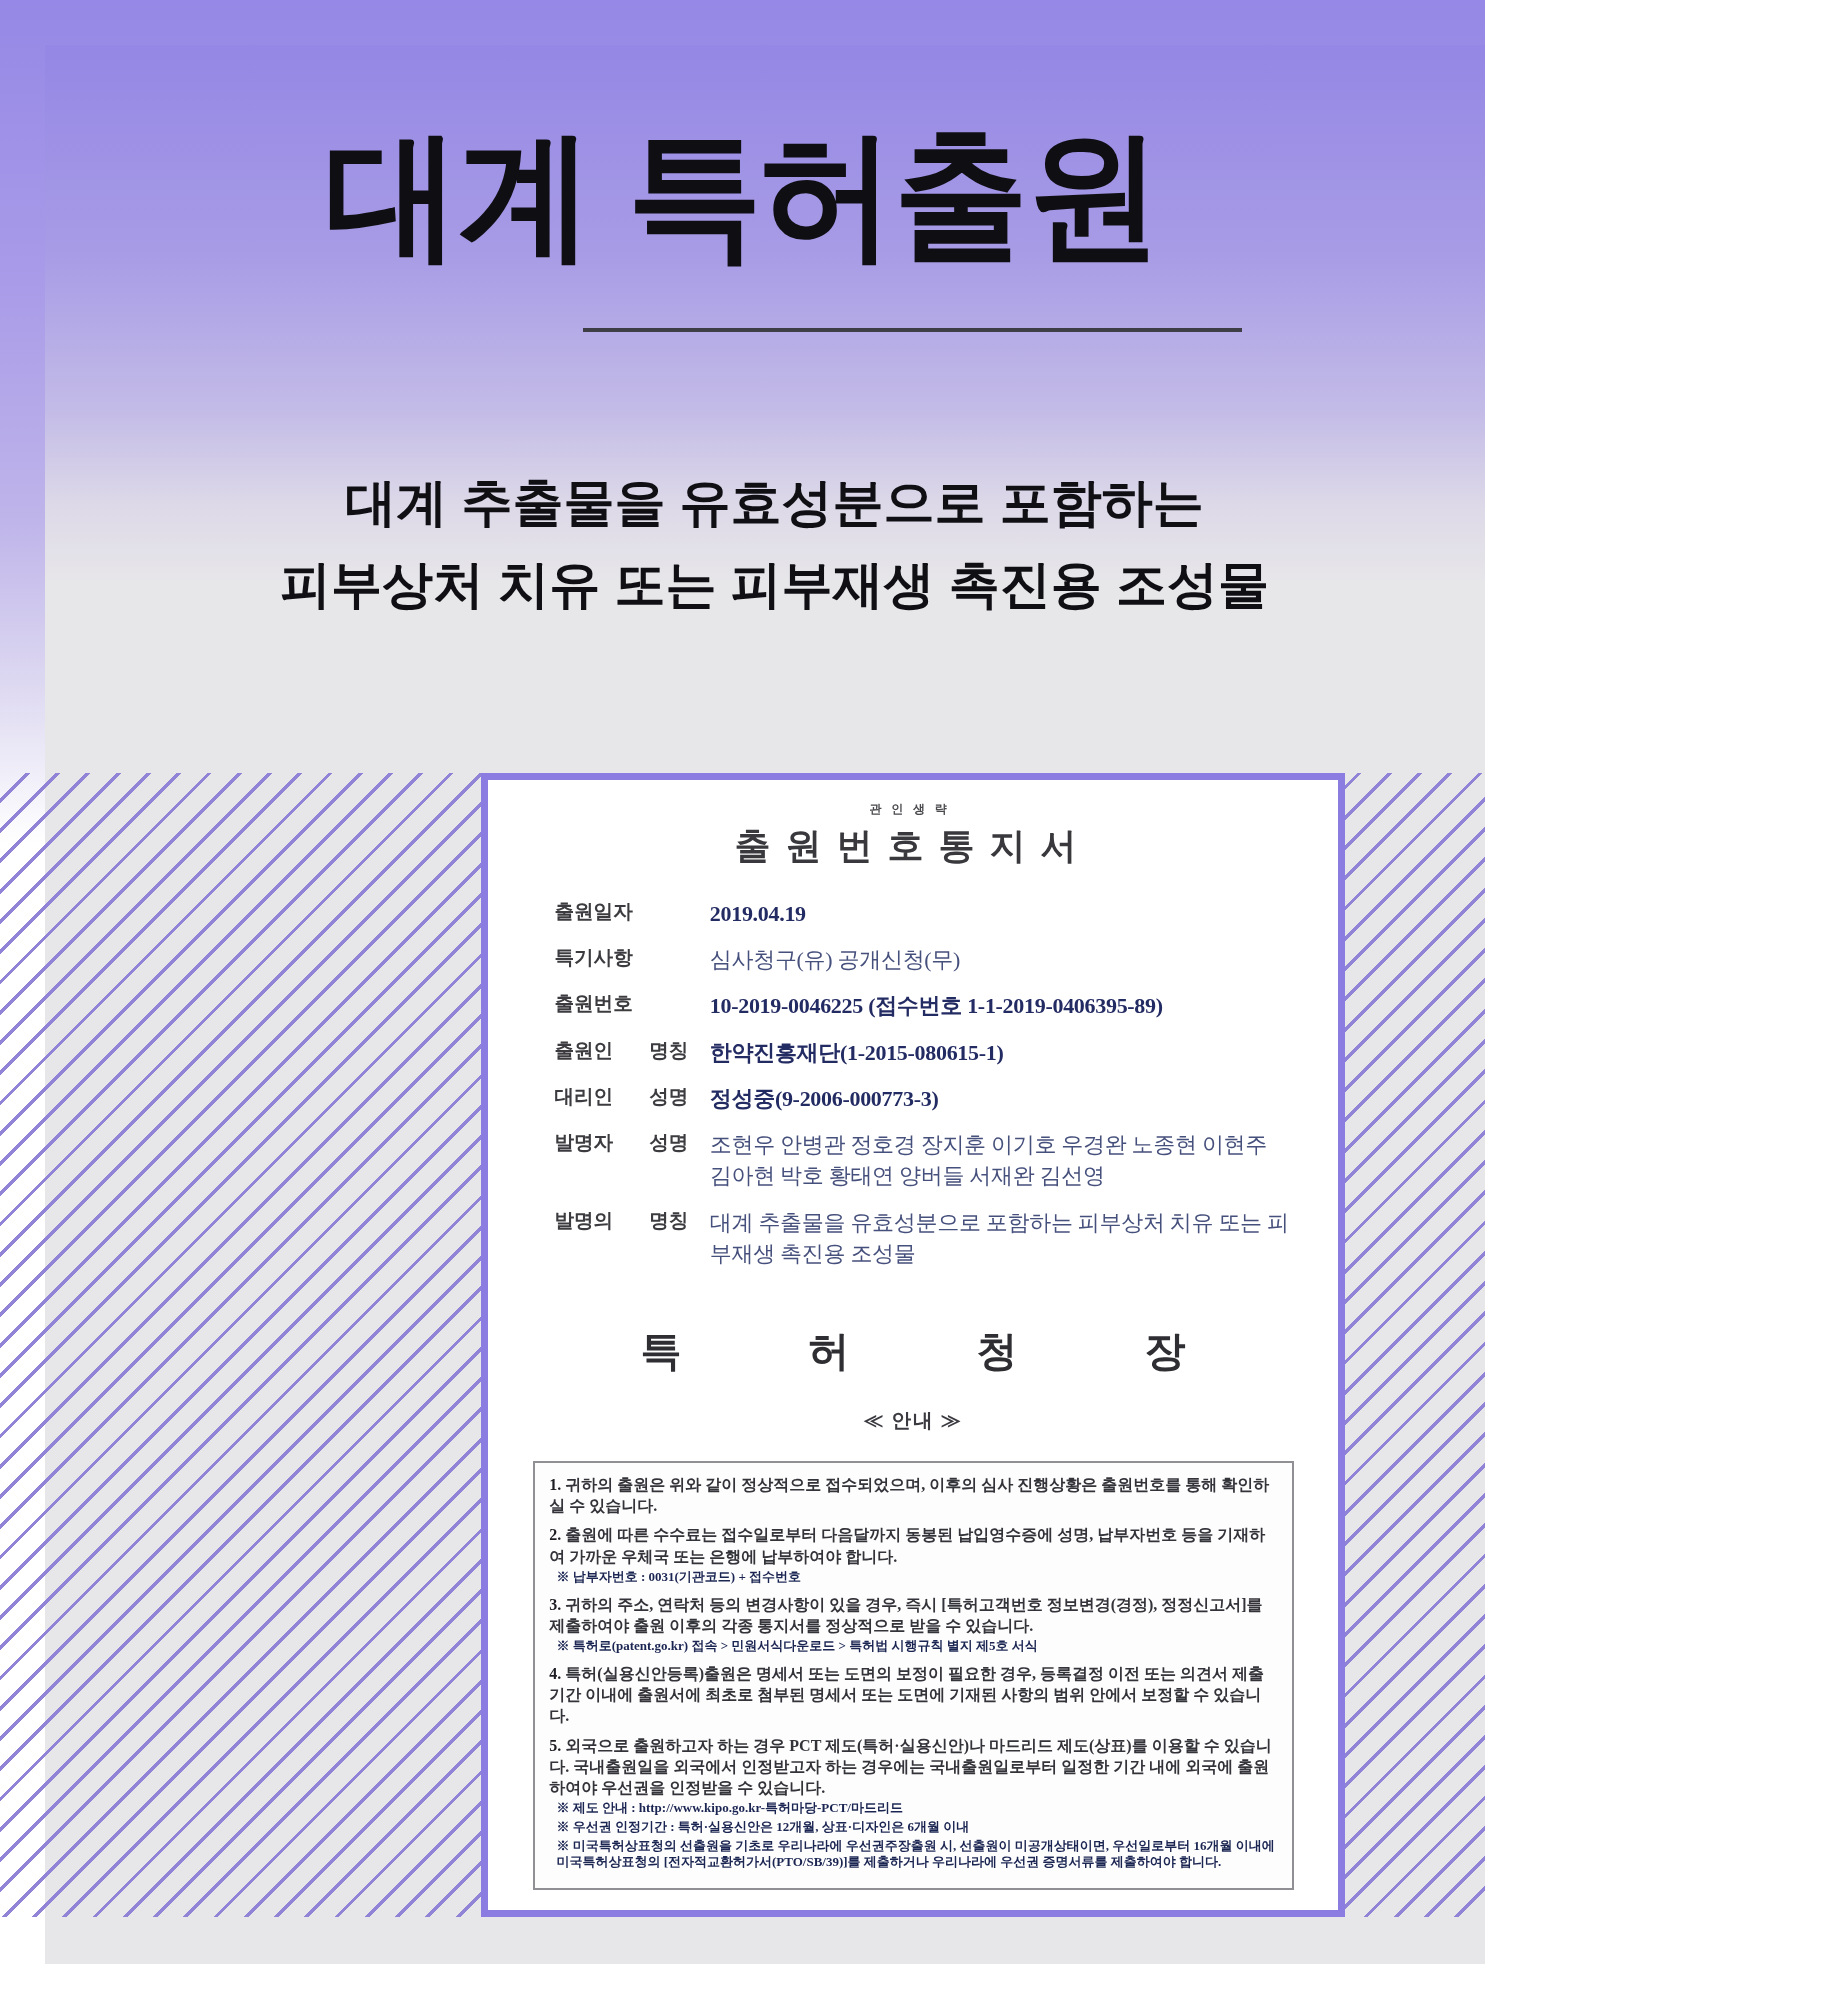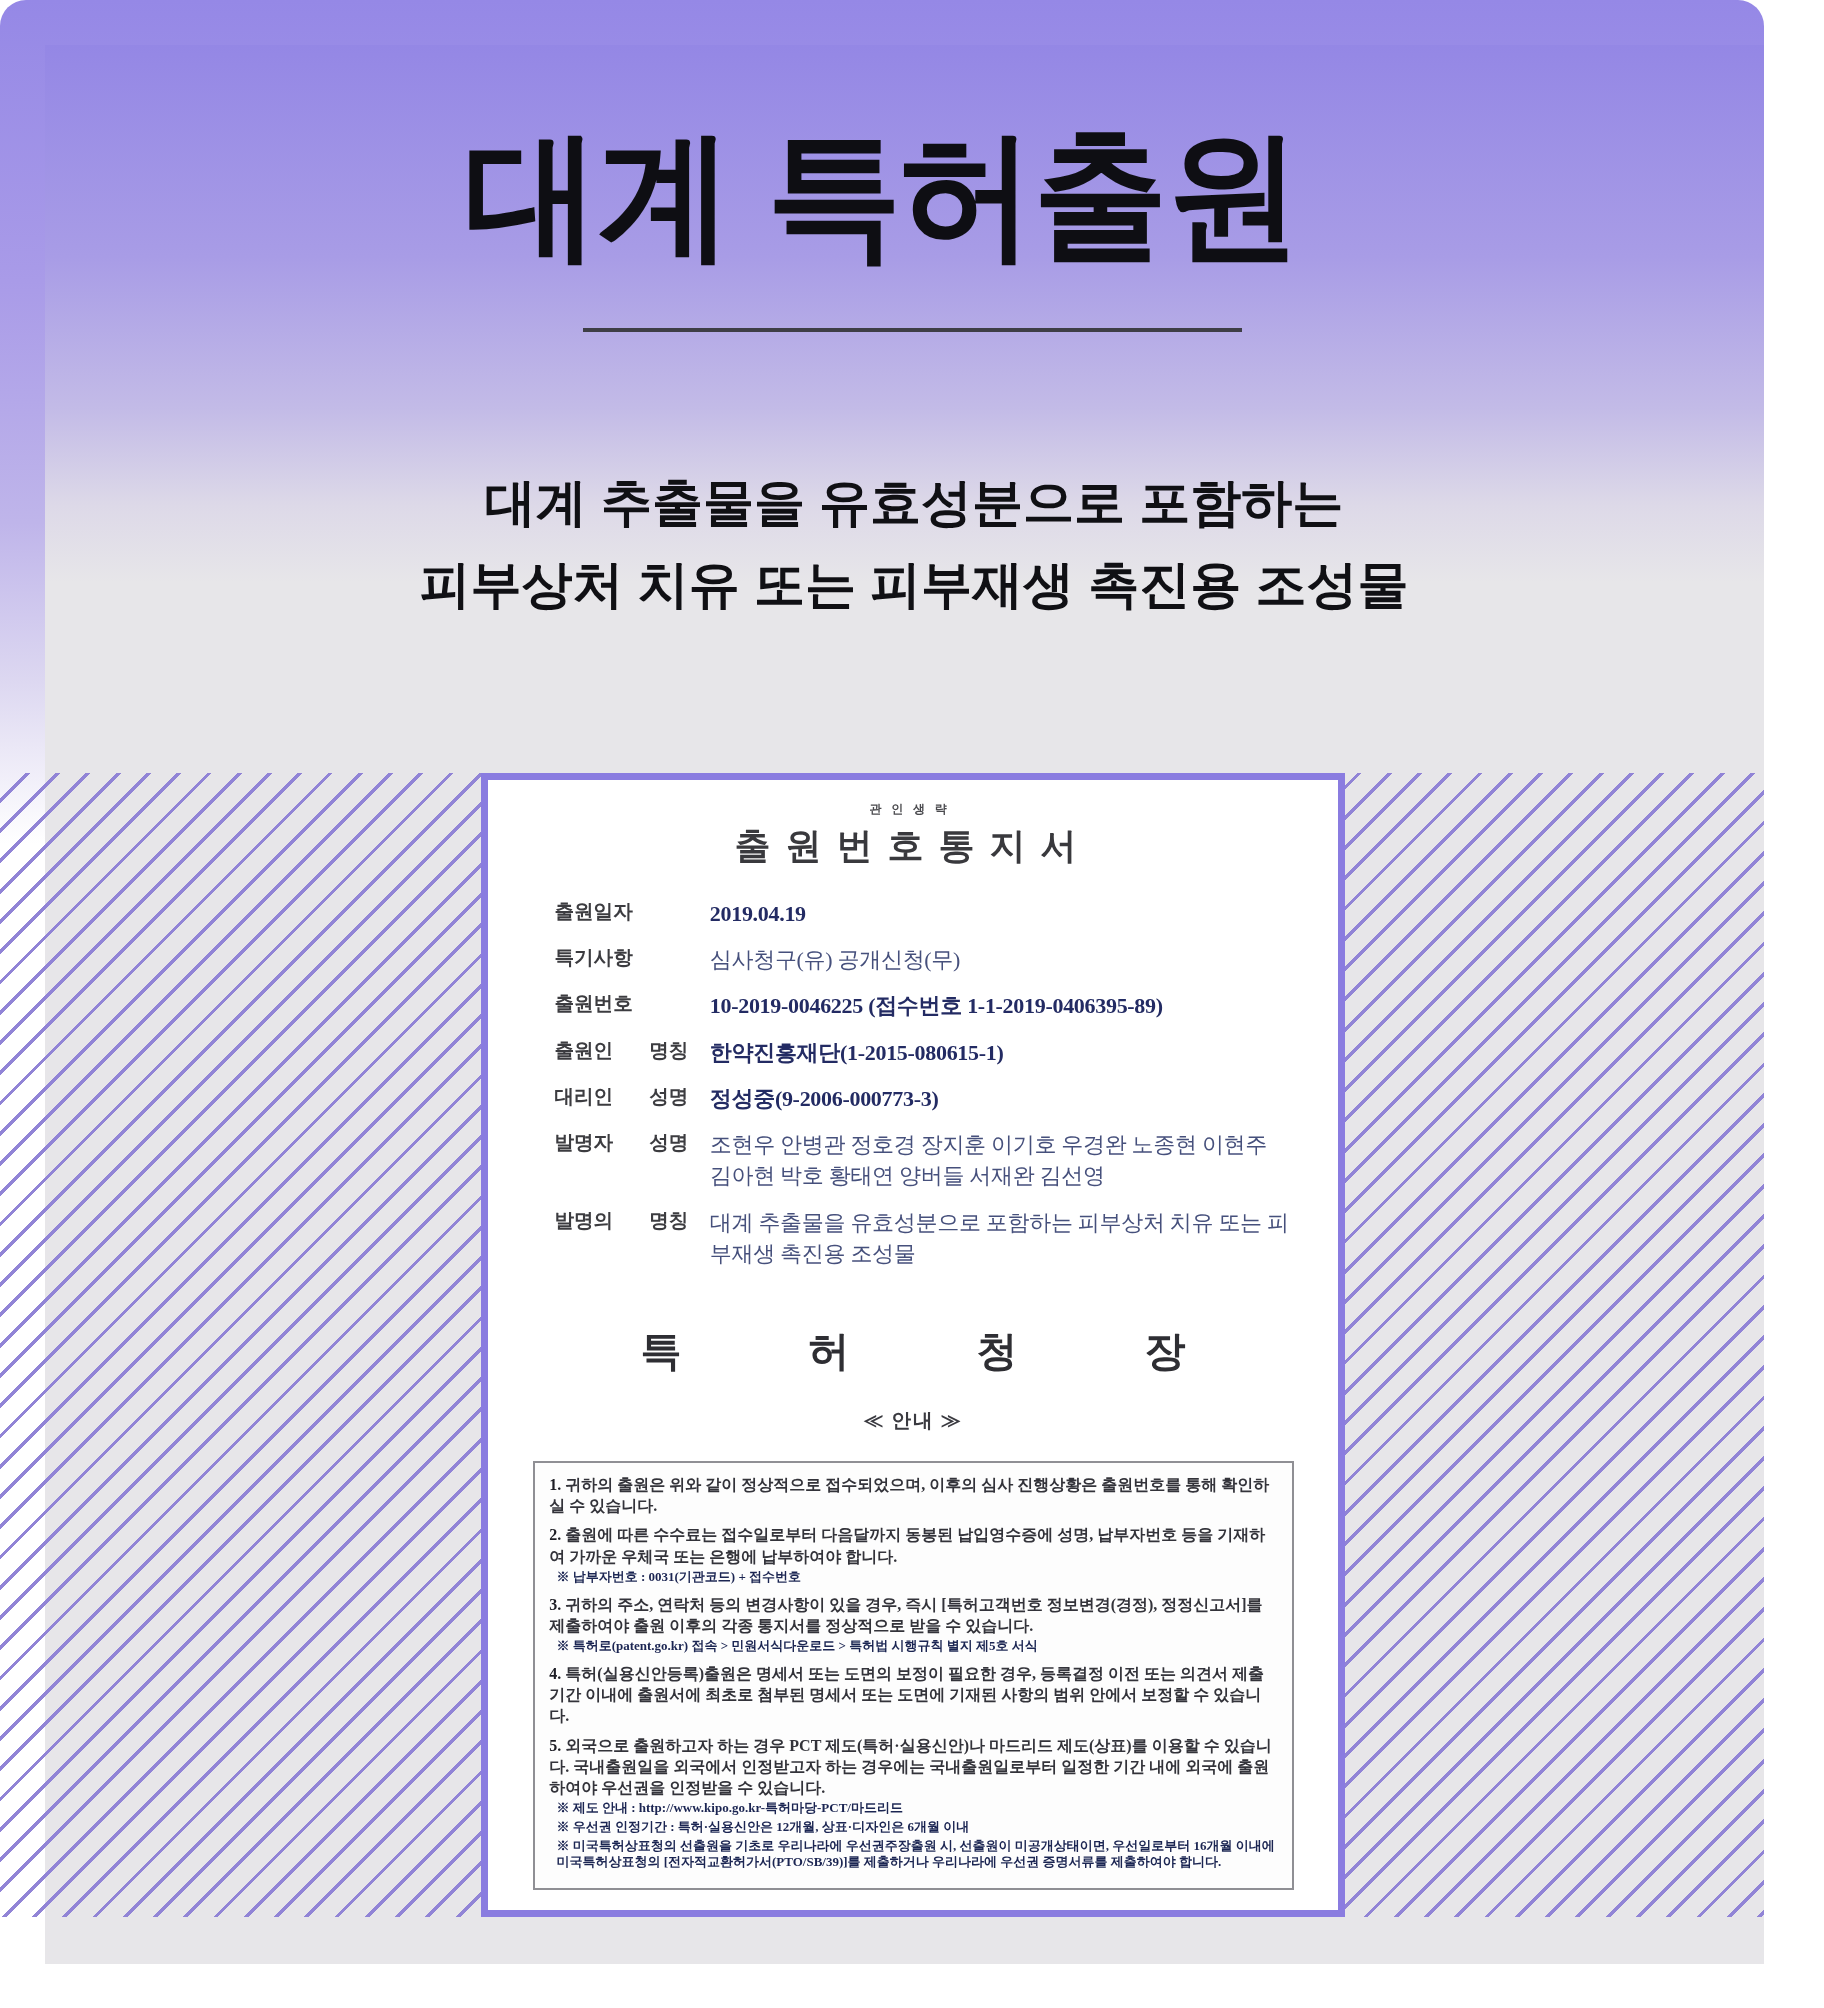--- a/index.html
+++ b/index.html
@@ -1,21 +1,20 @@
 <!DOCTYPE html>
 <html style="font-size:14.3px"><head>
 <meta charset="utf-8">
 <style>
   html,body{margin:0;padding:0;background:#ffffff;}
   .canvas{
     position:relative;
-    width:1764px;height:2009px;
+    width:1485px;height:2009px;
     overflow:hidden;
     font-family:"Liberation Sans","DejaVu Sans",sans-serif;
-    border-radius:26px;
   }
   
   .outer-bg{
     position:absolute;inset:0;
     background:linear-gradient(180deg,#9588e6 0%,#a99be8 14%,#bfb5ea 26%,#ddd8f1 34%,#ffffff 42%,#ffffff 100%);
   }
   
   .inner-panel{
     position:absolute;left:45px;top:45px;width:1736px;height:1919px;
     background:linear-gradient(180deg,#9487e5 0%,#a89ce6 11%,#c3bbe7 19%,#ddd9e8 24%,#e7e6e9 28%,#e7e6e9 100%);

